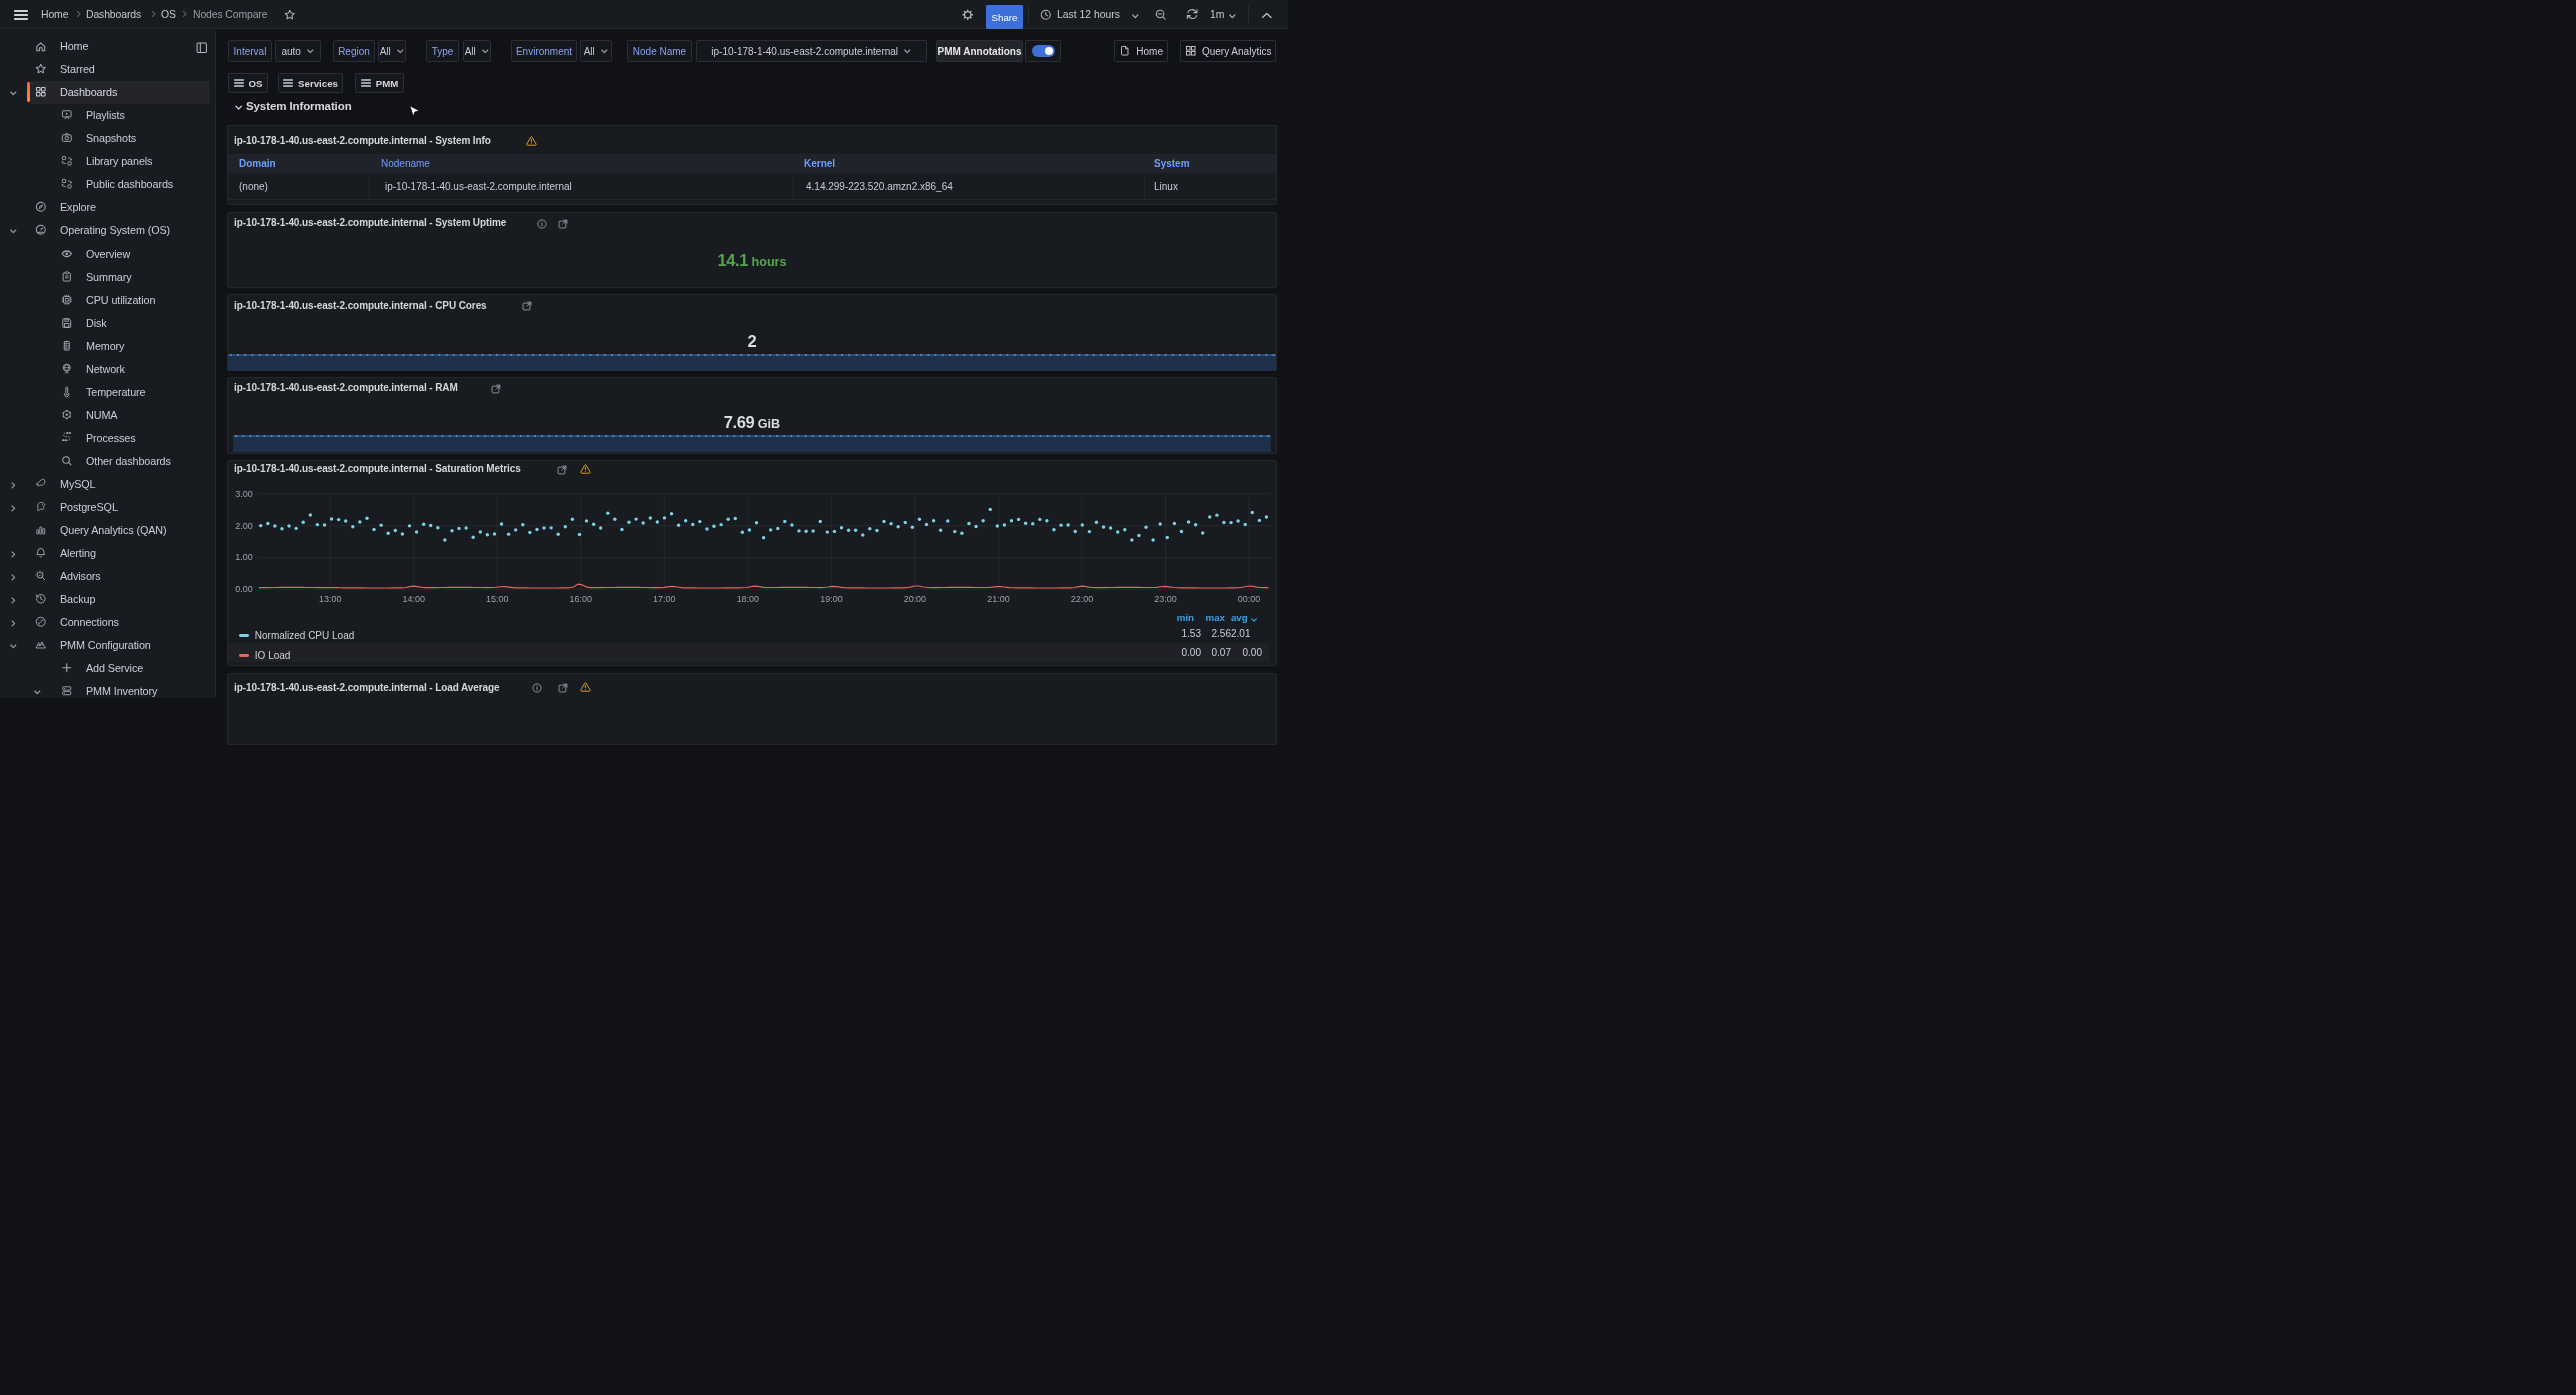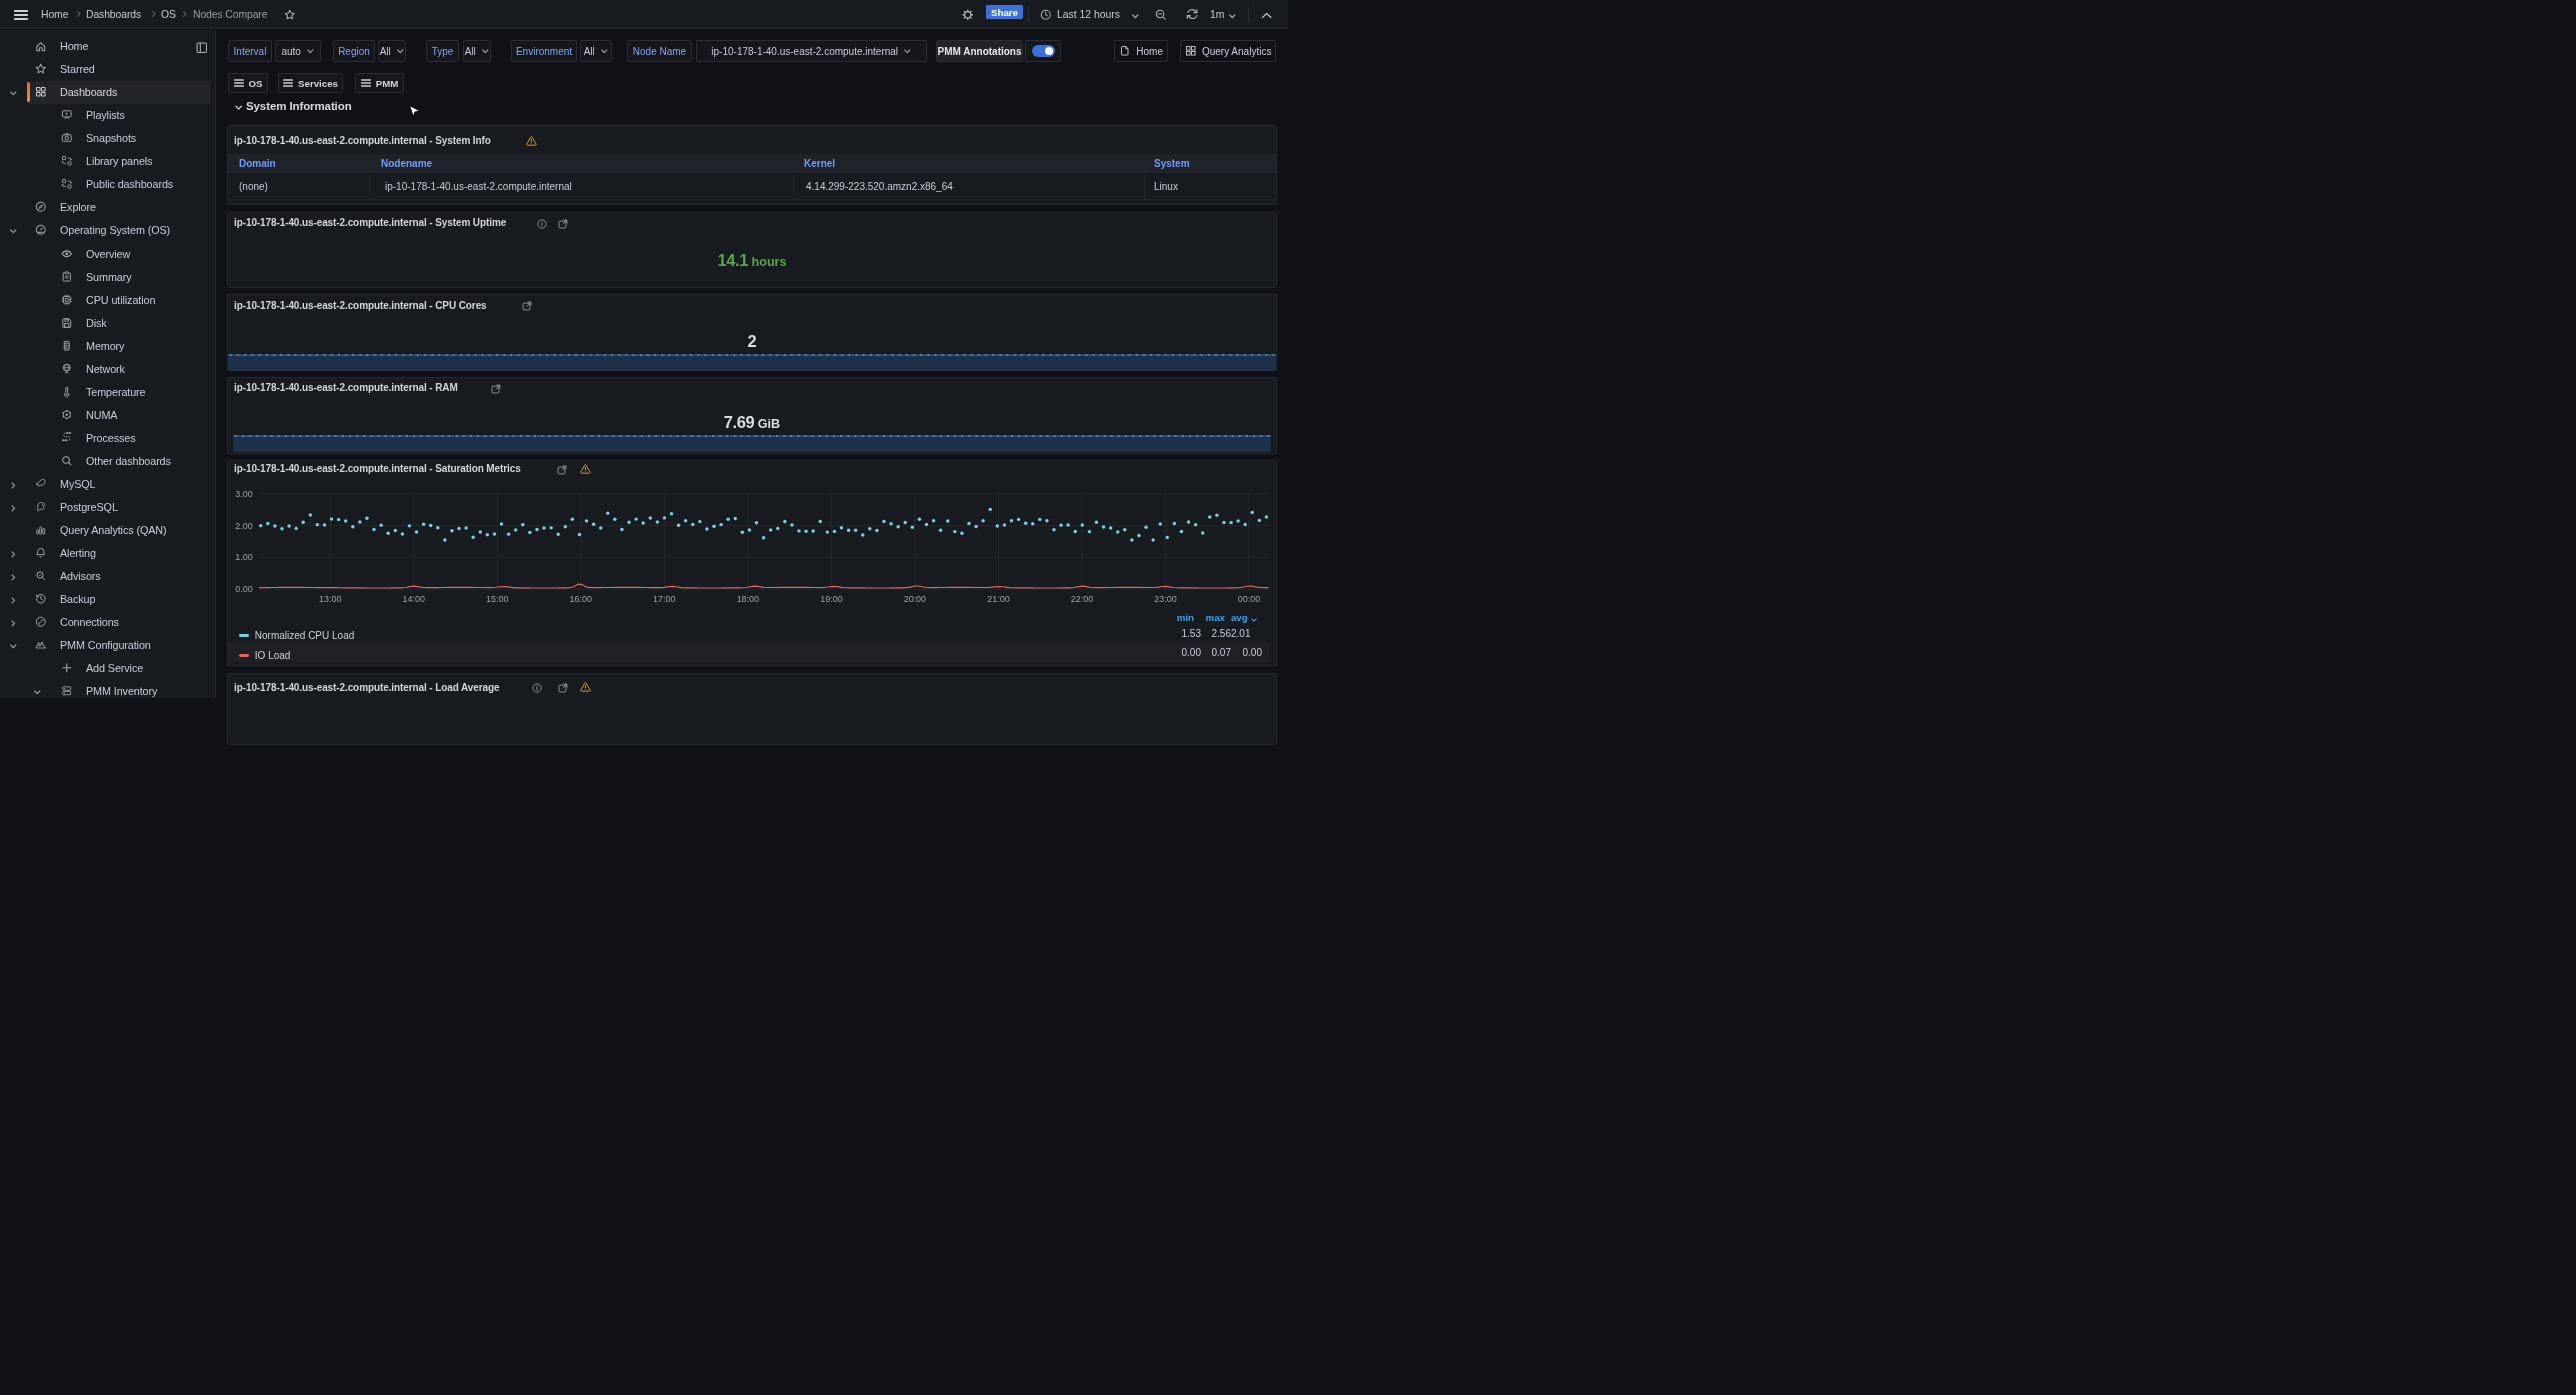--- a/index.html
+++ b/index.html
@@ -46,21 +46,21 @@
         <rect x="7.1" y="0.6" width="1.8" height="3.2" rx="0.7" fill="#b3b5bc" transform="rotate(45 8 8)"></rect>
         <rect x="7.1" y="0.6" width="1.8" height="3.2" rx="0.7" fill="#b3b5bc" transform="rotate(90 8 8)"></rect>
         <rect x="7.1" y="0.6" width="1.8" height="3.2" rx="0.7" fill="#b3b5bc" transform="rotate(135 8 8)"></rect>
         <rect x="7.1" y="0.6" width="1.8" height="3.2" rx="0.7" fill="#b3b5bc" transform="rotate(180 8 8)"></rect>
         <rect x="7.1" y="0.6" width="1.8" height="3.2" rx="0.7" fill="#b3b5bc" transform="rotate(225 8 8)"></rect>
         <rect x="7.1" y="0.6" width="1.8" height="3.2" rx="0.7" fill="#b3b5bc" transform="rotate(270 8 8)"></rect>
         <rect x="7.1" y="0.6" width="1.8" height="3.2" rx="0.7" fill="#b3b5bc" transform="rotate(315 8 8)"></rect>
         <circle cx="8" cy="8" r="4.4" stroke="#b3b5bc" stroke-width="1.7"></circle>
         <circle cx="8" cy="8" r="1.6" fill="#181b1f"></circle>
       </svg></div>
-    <div class="abs" style="left:986px;top:5.4px;width:37px;height:14px;background:#3d71d9;border-radius:1.4px;display:flex;align-items:center;justify-content:center;color:#fff;font-size:9.7px;font-weight:700">Share</div>
+    <div class="abs" style="left:986px;top:5.4px;width:37px;height:24px;background:#3d71d9;border-radius:1.4px;display:flex;align-items:center;justify-content:center;color:#fff;font-size:9.7px;font-weight:400">Share</div>
     <div class="abs" style="left:1028px;top:5.8px;width:0.7px;height:17.3px;background:#2b2d33"></div>
     <div class="abs" style="left:1040px;top:8.6px"><svg width="11.5" height="11.5" viewBox="0 0 16 16" fill="none" style="">
         <circle cx="8" cy="8" r="6.3" stroke="#b3b5bc" stroke-width="1.4"></circle>
         <path d="M8 4.5V8l2.4 1.5" stroke="#b3b5bc" stroke-width="1.4" stroke-linecap="round"></path>
       </svg></div>
     <div class="abs" style="left:1057px;top:8.6px;font-size:10.4px;color:#c9cad1;font-weight:500">Last 12 hours</div>
     <div class="abs" style="left:1131px;top:10.4px"><svg width="8.6" height="8.6" viewBox="0 0 12 12" fill="none" style="">
         <path d="M2.5 4.2 6 7.8l3.5-3.6" stroke="#b3b5bc" stroke-width="1.6" stroke-linecap="round" stroke-linejoin="round"></path>
       </svg></div>
     <div class="abs" style="left:1155px;top:8.6px"><svg width="11.5" height="11.5" viewBox="0 0 16 16" fill="none" style="">
@@ -412,21 +412,21 @@
 <div class="abs" style="left:246px;top:100px;font-size:11.5px;font-weight:700;color:#d8d9df;letter-spacing:-0.1px">System Information</div>
 <div class="panel" style="top:125px;height:80px"></div>
 <div class="ptitle" style="left:234px;top:135px">ip-10-178-1-40.us-east-2.compute.internal - System Info</div>
 <div class="abs" style="left:526px;top:136px"><svg width="10.8" height="10" viewBox="0 0 14 14" fill="none" style="">
       <path d="M6.1 1.6a1.1 1.1 0 011.9 0l5.5 9.6a1.1 1.1 0 01-1 1.7H1.6a1.1 1.1 0 01-1-1.7z" stroke="#f2a31c" stroke-width="1.3" stroke-linejoin="round"></path>
       <path d="M7 4.6v3.4" stroke="#f2a31c" stroke-width="1.3" stroke-linecap="round"></path>
       <circle cx="7" cy="10.2" r="0.8" fill="#f2a31c"></circle>
     </svg></div>
 <div class="abs" style="left:228px;top:154px;width:1048px;height:19.4px;background:#202329"></div>
 <div class="abs" style="left:239px;top:158px;font-size:10px;font-weight:700;color:#6e9fff">Domain</div>
-<div class="abs" style="left:381px;top:158px;font-size:10px;font-weight:700;color:#6e9fff">Nodename</div>
+<div class="abs" style="left:381px;top:158px;font-size:10px;font-weight:400;color:#6e9fff">Nodename</div>
 <div class="abs" style="left:804px;top:158px;font-size:10px;font-weight:700;color:#6e9fff">Kernel</div>
 <div class="abs" style="left:1154px;top:158px;font-size:10px;font-weight:700;color:#6e9fff">System</div>
 <div class="abs" style="left:228px;top:174px;width:1048px;height:25.5px;border-bottom:0.7px solid #24262c"></div>
 <div class="abs" style="left:369px;top:174px;width:0.7px;height:25.5px;background:#24262c"></div>
 <div class="abs" style="left:793px;top:174px;width:0.7px;height:25.5px;background:#24262c"></div>
 <div class="abs" style="left:1144px;top:174px;width:0.7px;height:25.5px;background:#24262c"></div>
 <div class="abs" style="left:239px;top:181px;font-size:10px;color:#ccccdc">(none)</div>
 <div class="abs" style="left:385px;top:181px;font-size:10px;color:#ccccdc">ip-10-178-1-40.us-east-2.compute.internal</div>
 <div class="abs" style="left:806px;top:181px;font-size:10px;color:#ccccdc">4.14.299-223.520.amzn2.x86_64</div>
 <div class="abs" style="left:1154px;top:181px;font-size:10px;color:#ccccdc">Linux</div>

